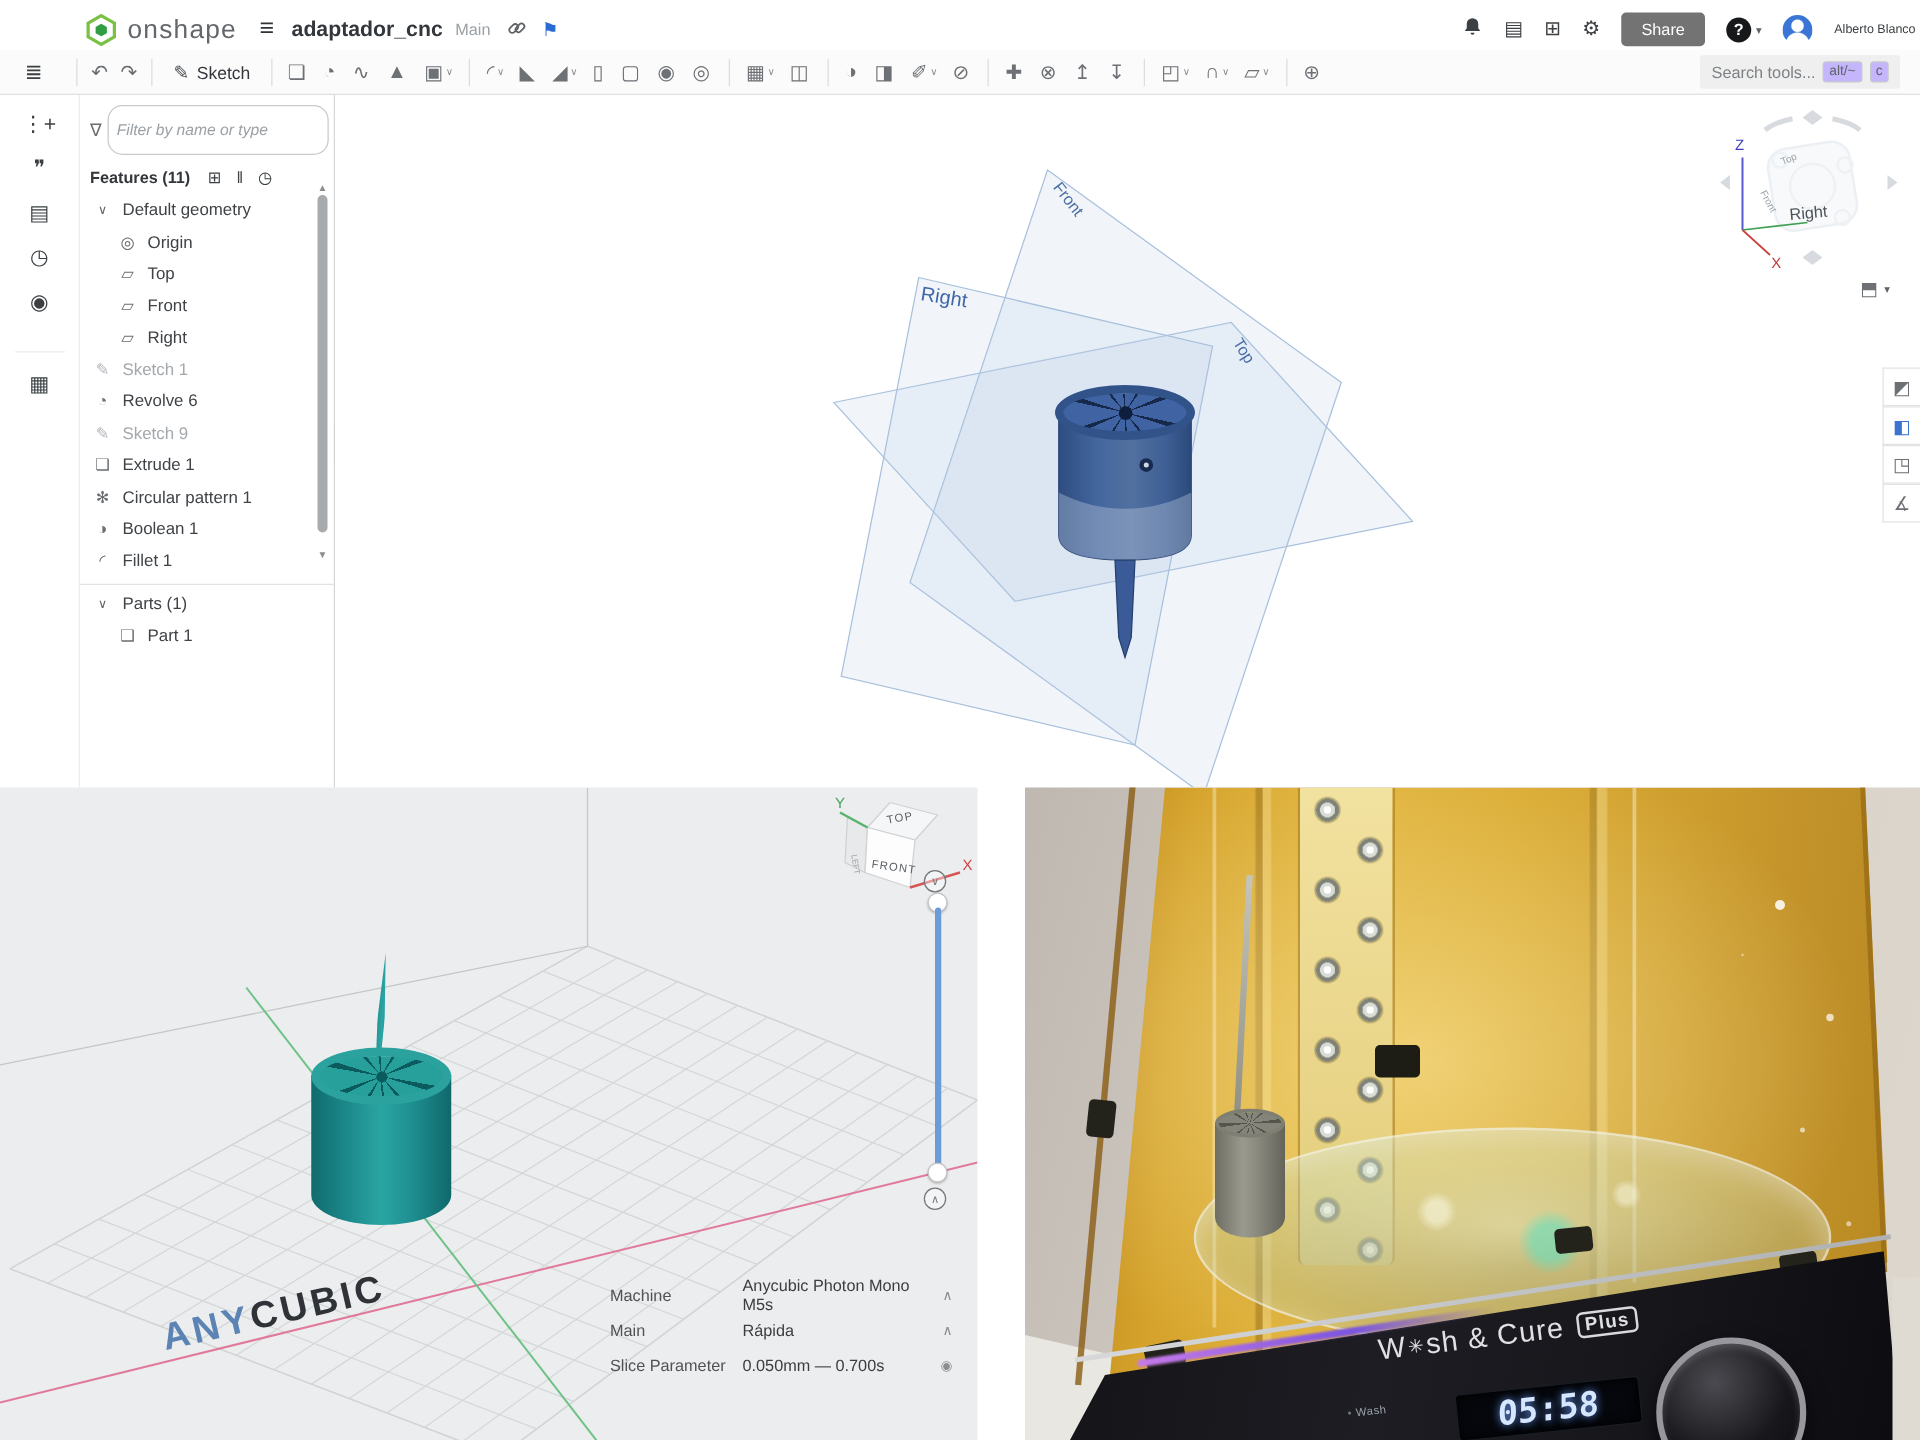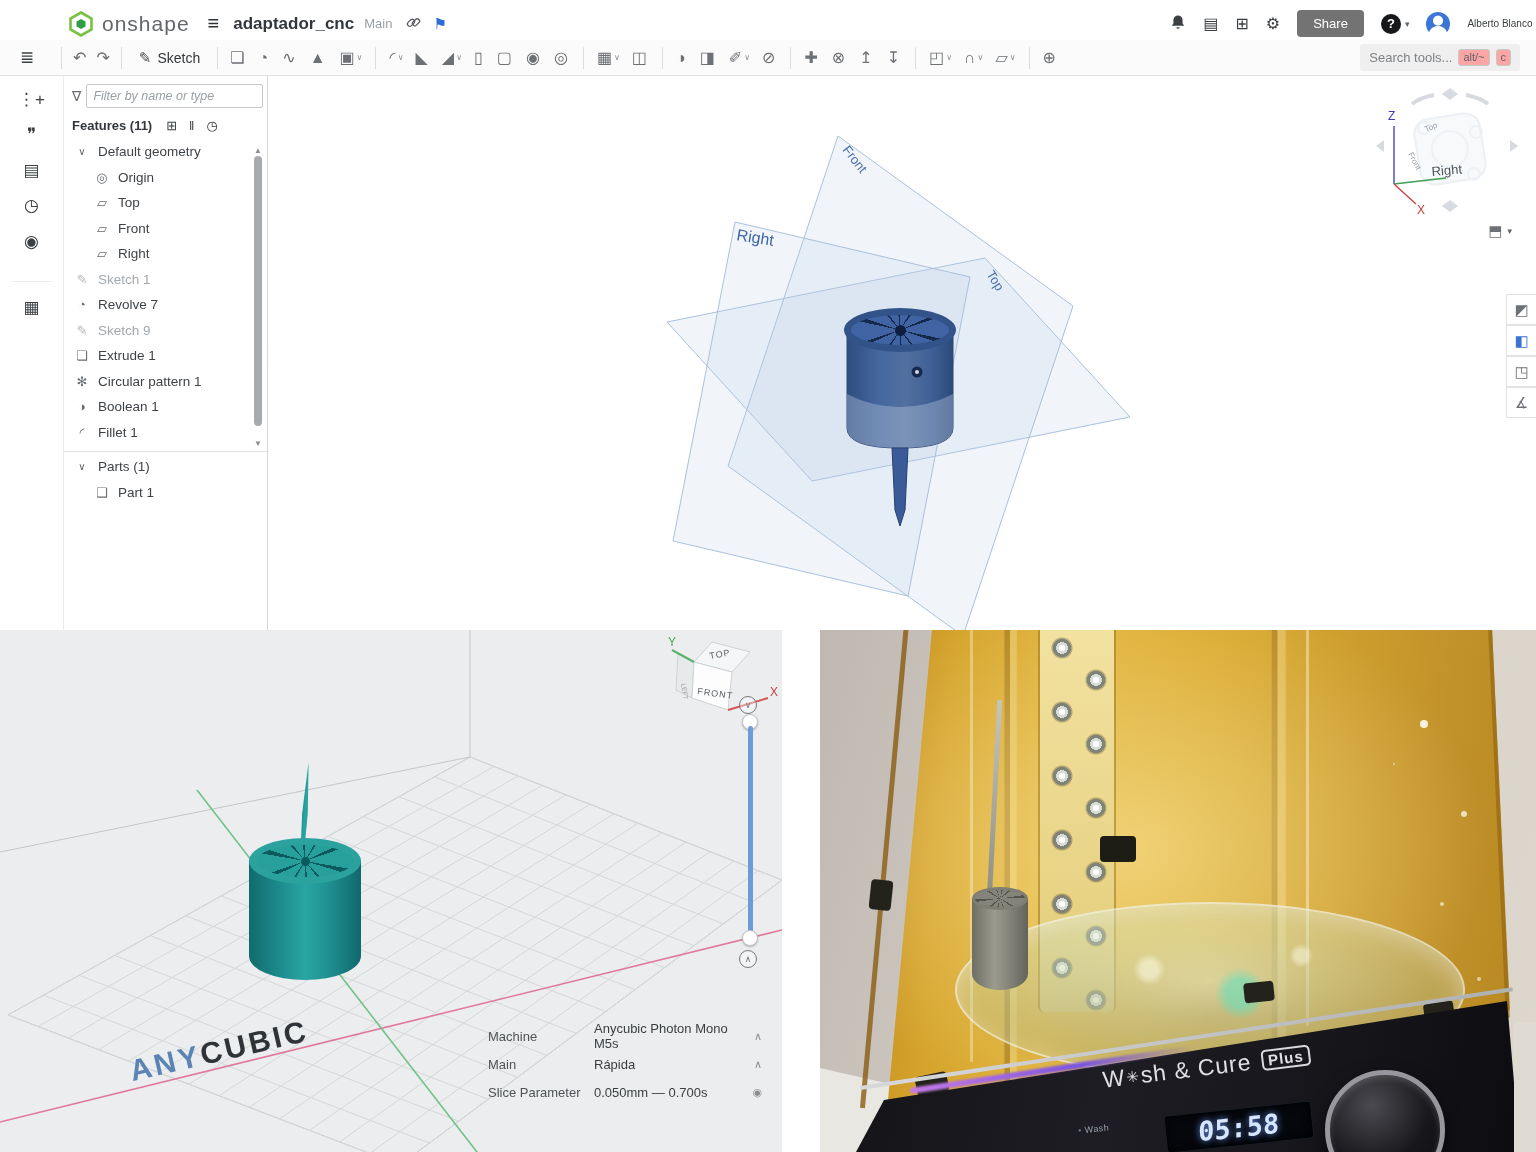--- a/index.html
+++ b/index.html
@@ -34,30 +34,30 @@
   .undo-redo span{ cursor:pointer; }
   .sketch-btn { display:flex; align-items:center; gap:6px; font-size:14px; color:#33373b; padding:4px 10px; cursor:pointer; }
   .sketch-btn .pencil { font-size:15px; color:#4a4e52; }
   .ticons { display:flex; align-items:center; gap:2px; }
   .ticon { display:flex; align-items:center; padding:3px 5px; border-radius:3px; cursor:pointer; }
   .ticon .tg { font-size:16px; color:#6d7175; }
   .ticon .tc { font-size:8px; color:#8a8e92; margin-left:2px; }
   .ticon.sep { width:1px; height:22px; background:#ddd; padding:0; margin:0 6px; cursor:default; }
   .search-tools { margin-left:auto; display:flex; align-items:center; gap:6px; background:#efefef; border-radius:3px; padding:5px 9px; margin-right:6px; cursor:text; }
   .search-tools .stext { font-size:13px; color:#7d8184; }
-  .kbd { font-size:11px; color:#5f6368; background:#fca5a5; border:1px solid #c6c9cb; border-radius:3px; padding:0 4px; line-height:15px; }
+  .kbd { font-size:11px; color:#5f6368; background:#c4b5fd; border:1px solid #c6c9cb; border-radius:3px; padding:0 4px; line-height:15px; }
 
   .leftrail { position:absolute; left:0; top:76px; width:64px; height:554px; border-right:1px solid #ececec; display:flex; flex-direction:column; align-items:center; padding-top:14px; gap:15px; background:#fff; }
   .lr-item { font-size:17px; color:#3c4043; cursor:pointer; line-height:1.2; }
   .lr-item.gap { margin-top:14px; border-top:1px solid #ececec; padding-top:16px; width:40px; text-align:center; }
 
   .ftpanel { position:absolute; left:64px; top:76px; width:204px; height:554px; border-right:1px solid #d7d7d7; background:#fff; font-size:13.5px; }
   .filter-row { display:flex; align-items:center; gap:5px; padding:8px 6px 6px 8px; }
   .funnel { color:#6a6e72; font-size:14px; }
-  .filter-input { flex:1; border:1px solid #c9c9c9; border-radius:2px; height:24px; font-size:12.5px; font-style:italic; color:#555; padding:0 6px; font-family:"Liberation Sans",sans-serif; }
+  .filter-input { flex:1; border:1px solid #c9c9c9; border-radius:12px; height:40px; font-size:12.5px; font-style:italic; color:#555; padding:0 6px; font-family:"Liberation Sans",sans-serif; }
   .filter-input::placeholder { color:#9aa0a4; }
   .ft-head { display:flex; align-items:center; padding:4px 8px 6px 8px; color:#33373b; }
   .ft-head .fh-label { font-weight:bold; font-size:13px; }
   .fh-icons { display:flex; gap:12px; margin-left:14px; color:#3c4043; font-size:13px; }
   .fh-icons span { cursor:pointer; }
   .ftree { position:relative; padding-right:14px; }
   .frow { display:flex; align-items:center; gap:8px; height:25.5px; padding-left:10px; color:#3f4347; cursor:pointer; }
   .frow .fic { width:16px; text-align:center; font-size:13px; color:#6a6e72; }
   .frow .flb { white-space:nowrap; }
   .frow.group .fic { font-size:10px; color:#5f6368; }
@@ -414,21 +414,21 @@
         <div class="frow sub">
         <span class="fic">▱</span>
         <span class="flb">Right</span>
       </div>
         <div class="frow muted">
         <span class="fic">✎</span>
         <span class="flb">Sketch 1</span>
       </div>
         <div class="frow">
         <span class="fic">◔</span>
-        <span class="flb">Revolve 7</span>
+        <span class="flb">Revolve 6</span>
       </div>
         <div class="frow muted">
         <span class="fic">✎</span>
         <span class="flb">Sketch 9</span>
       </div>
         <div class="frow">
         <span class="fic">❏</span>
         <span class="flb">Extrude 1</span>
       </div>
         <div class="frow">

